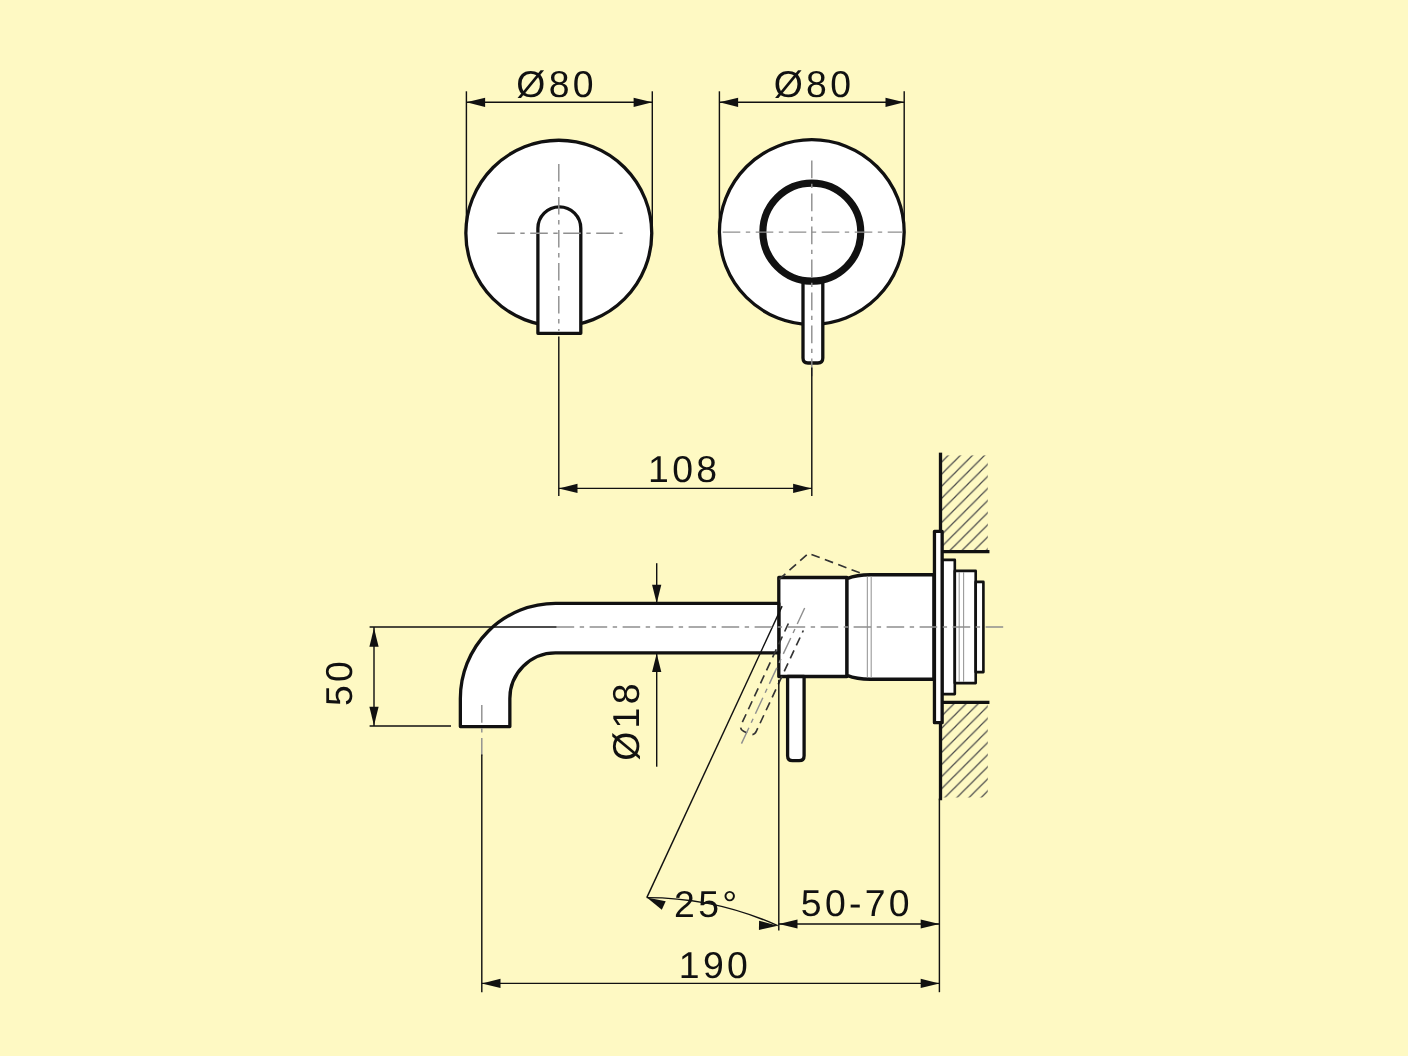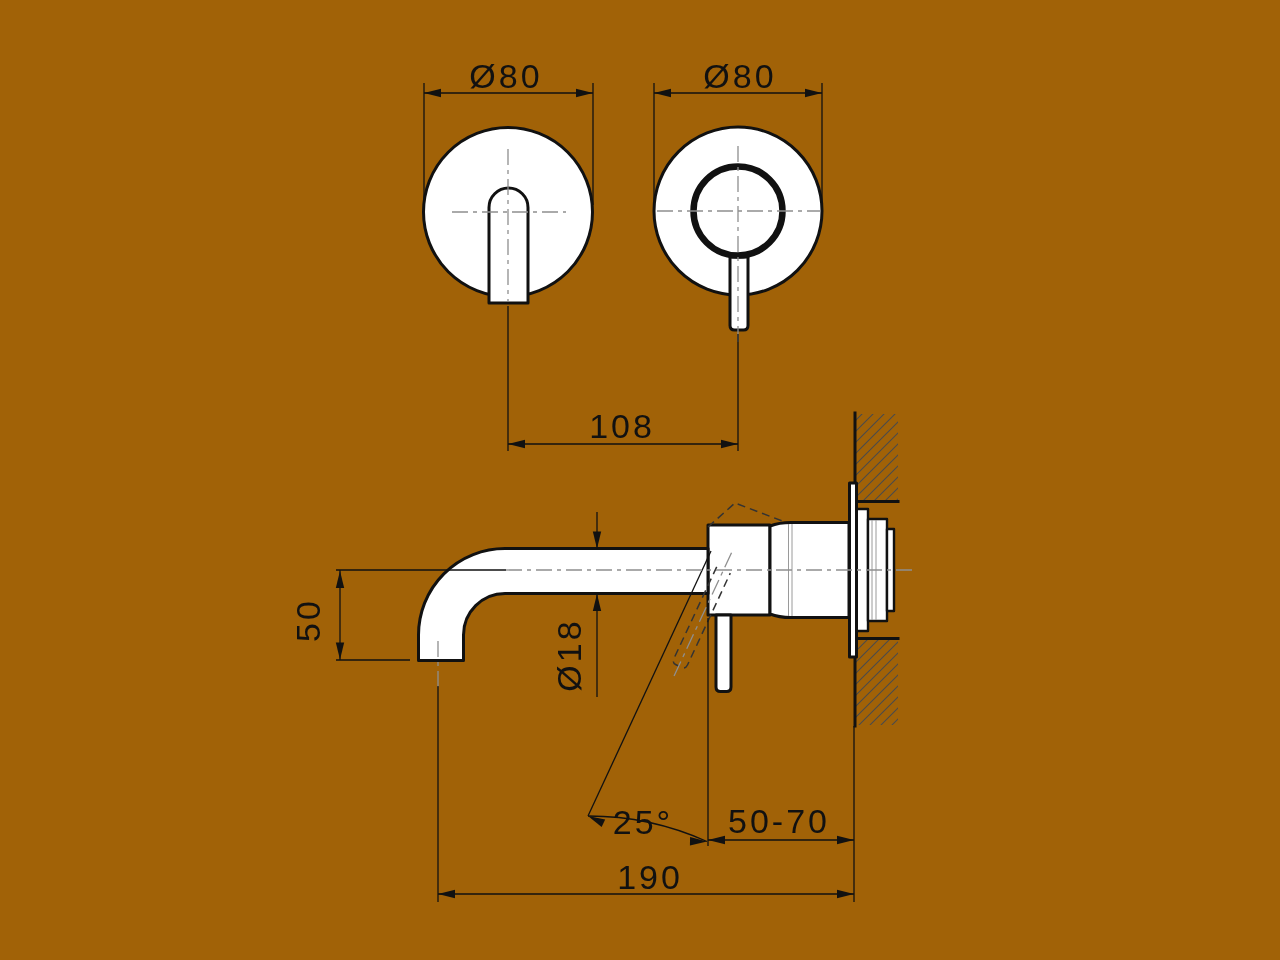--- a/index.html
+++ b/index.html
@@ -1,16 +1,16 @@
 <!DOCTYPE html>
 <html><head>
 <meta charset="utf-8">
 <style>
   html,body{margin:0;padding:0;background:#fff;}
-  .canvas{position:relative;width:1280px;height:960px;background:#a16207;overflow:hidden;}
+  .canvas{position:relative;width:1280px;height:960px;background:#fef9c3;overflow:hidden;}
   svg{display:block;}
   .olf{stroke:#111;stroke-width:3;fill:#fff;stroke-linejoin:round;}
   .olf2{stroke:#111;stroke-width:2.4;fill:#fff;stroke-linejoin:round;}
   .thin{stroke:#111;stroke-width:1.3;fill:none;}
   .cl{stroke:#8f8f8f;stroke-width:1.3;fill:none;stroke-dasharray:16 5 4 5;}
   .hl{stroke:#9a9a9a;stroke-width:1;fill:none;}
   .dash{stroke:#333;stroke-width:1.5;fill:none;stroke-dasharray:8 5;stroke-linejoin:round;}
   .wall{stroke:#111;stroke-width:3;fill:none;stroke-linecap:square;}
   .dim-text{font-family:"Liberation Sans","DejaVu Sans",sans-serif;font-size:34px;fill:#111;letter-spacing:3px;}
   .arrow{fill:#111;stroke:none;}

